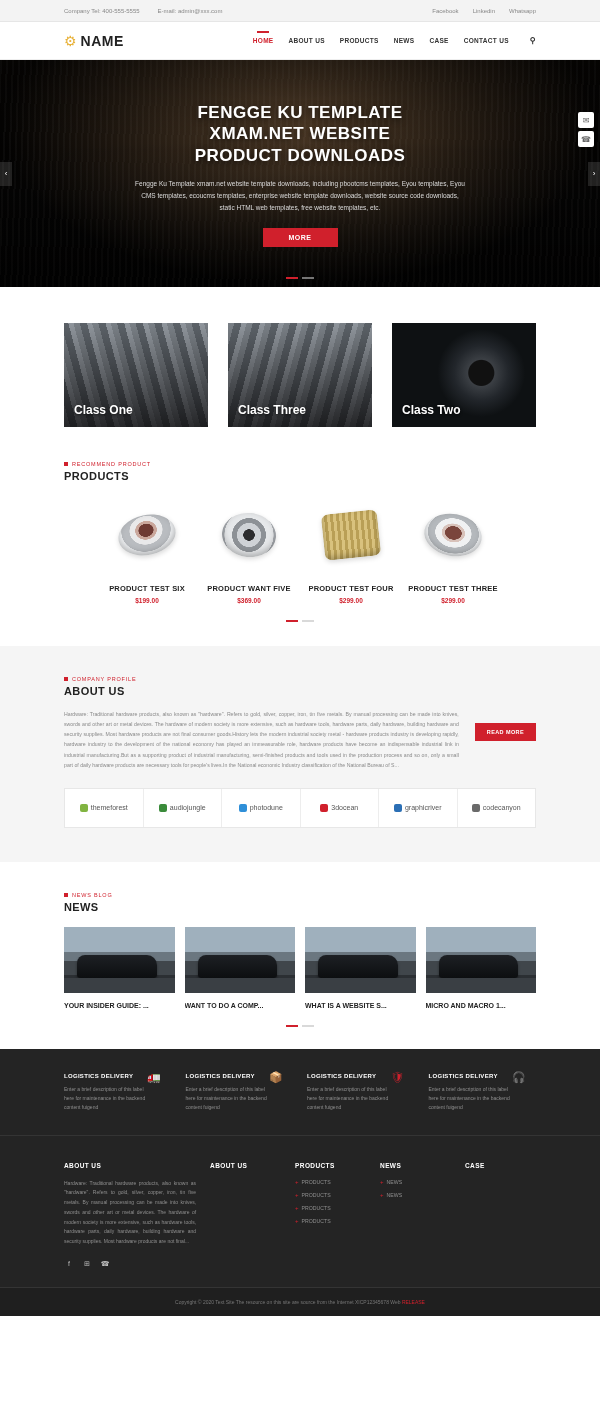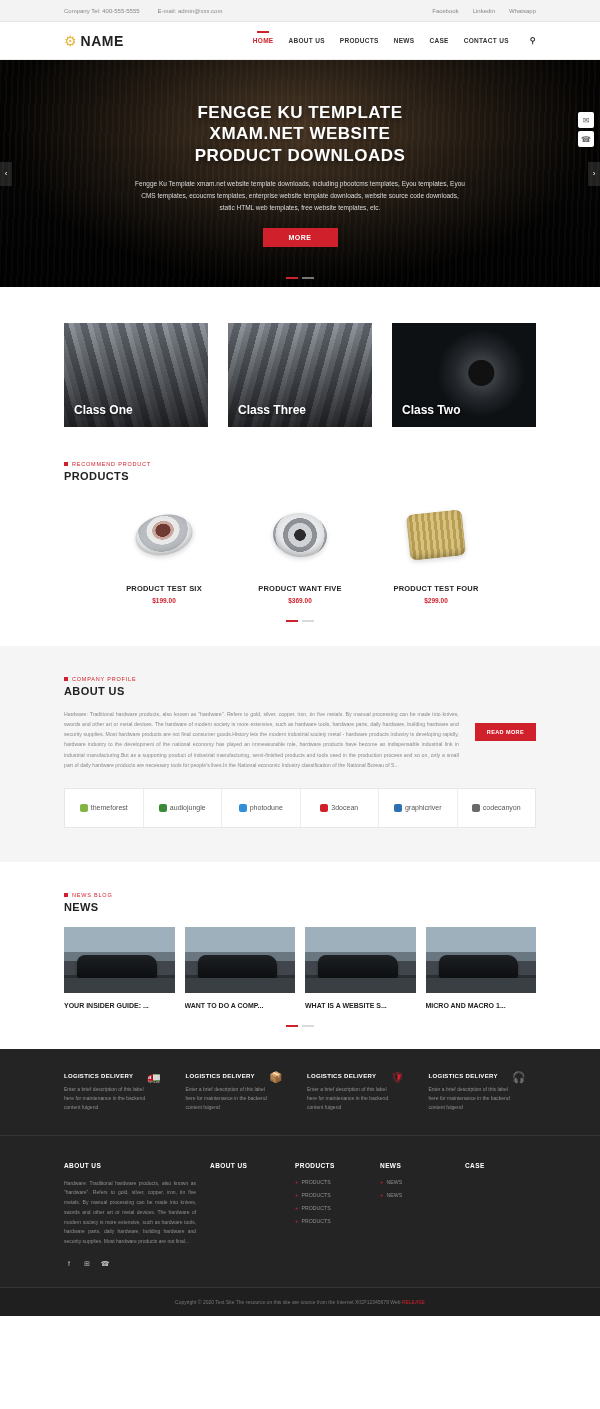--- a/index.html
+++ b/index.html
@@ -518,20 +518,27 @@
           <div class="bearing v2"></div>
         </div>
       <div class="p-name">PRODUCT WANT FIVE</div>
       <div class="p-price">$369.00</div>
     </div>
     <div class="product">
       <div class="p-img">
           <div class="bearing v3"></div>
         </div>
       <div class="p-name">PRODUCT TEST FOUR</div>
+      <div class="p-price">$299.00</div>
+    </div>
+    <div class="product">
+      <div class="p-img">
+          <div class="bearing v4"></div>
+        </div>
+      <div class="p-name">PRODUCT TEST THREE</div>
       <div class="p-price">$299.00</div>
     </div>
   </div>
   <div class="dots-row">
     <span class="on"></span>
     <span></span>
   </div>
 </div>
 
 <div class="about">

